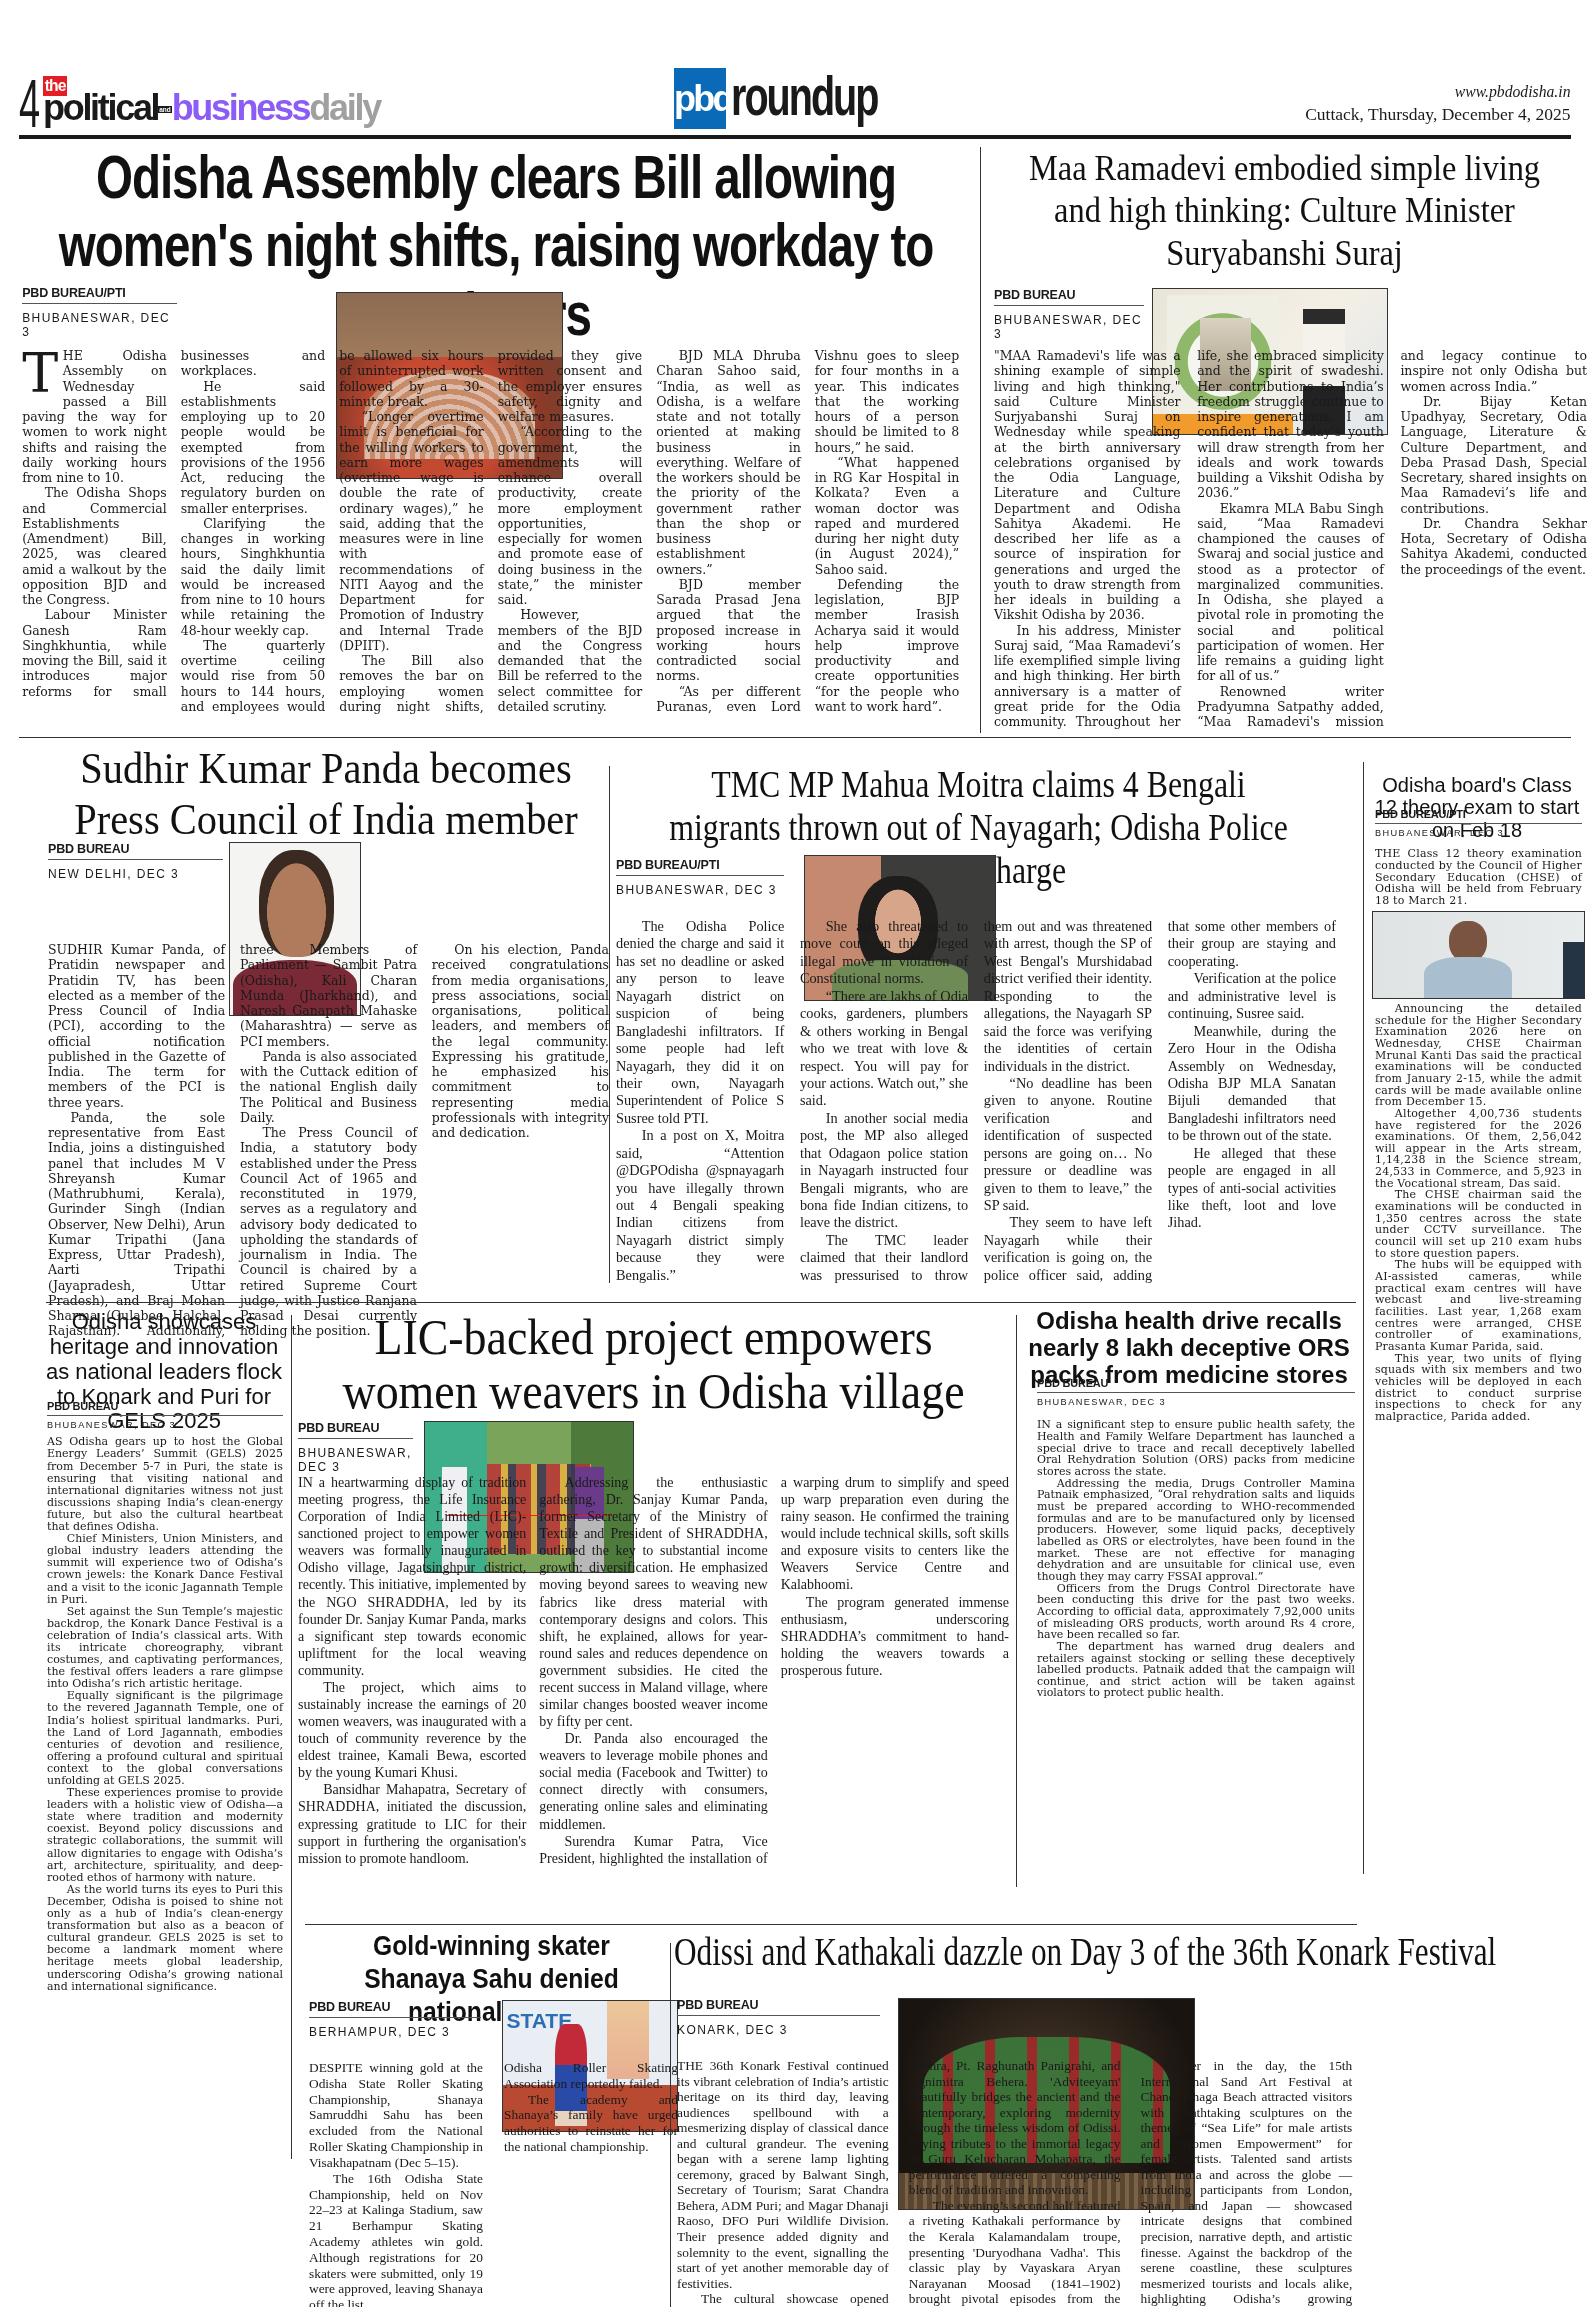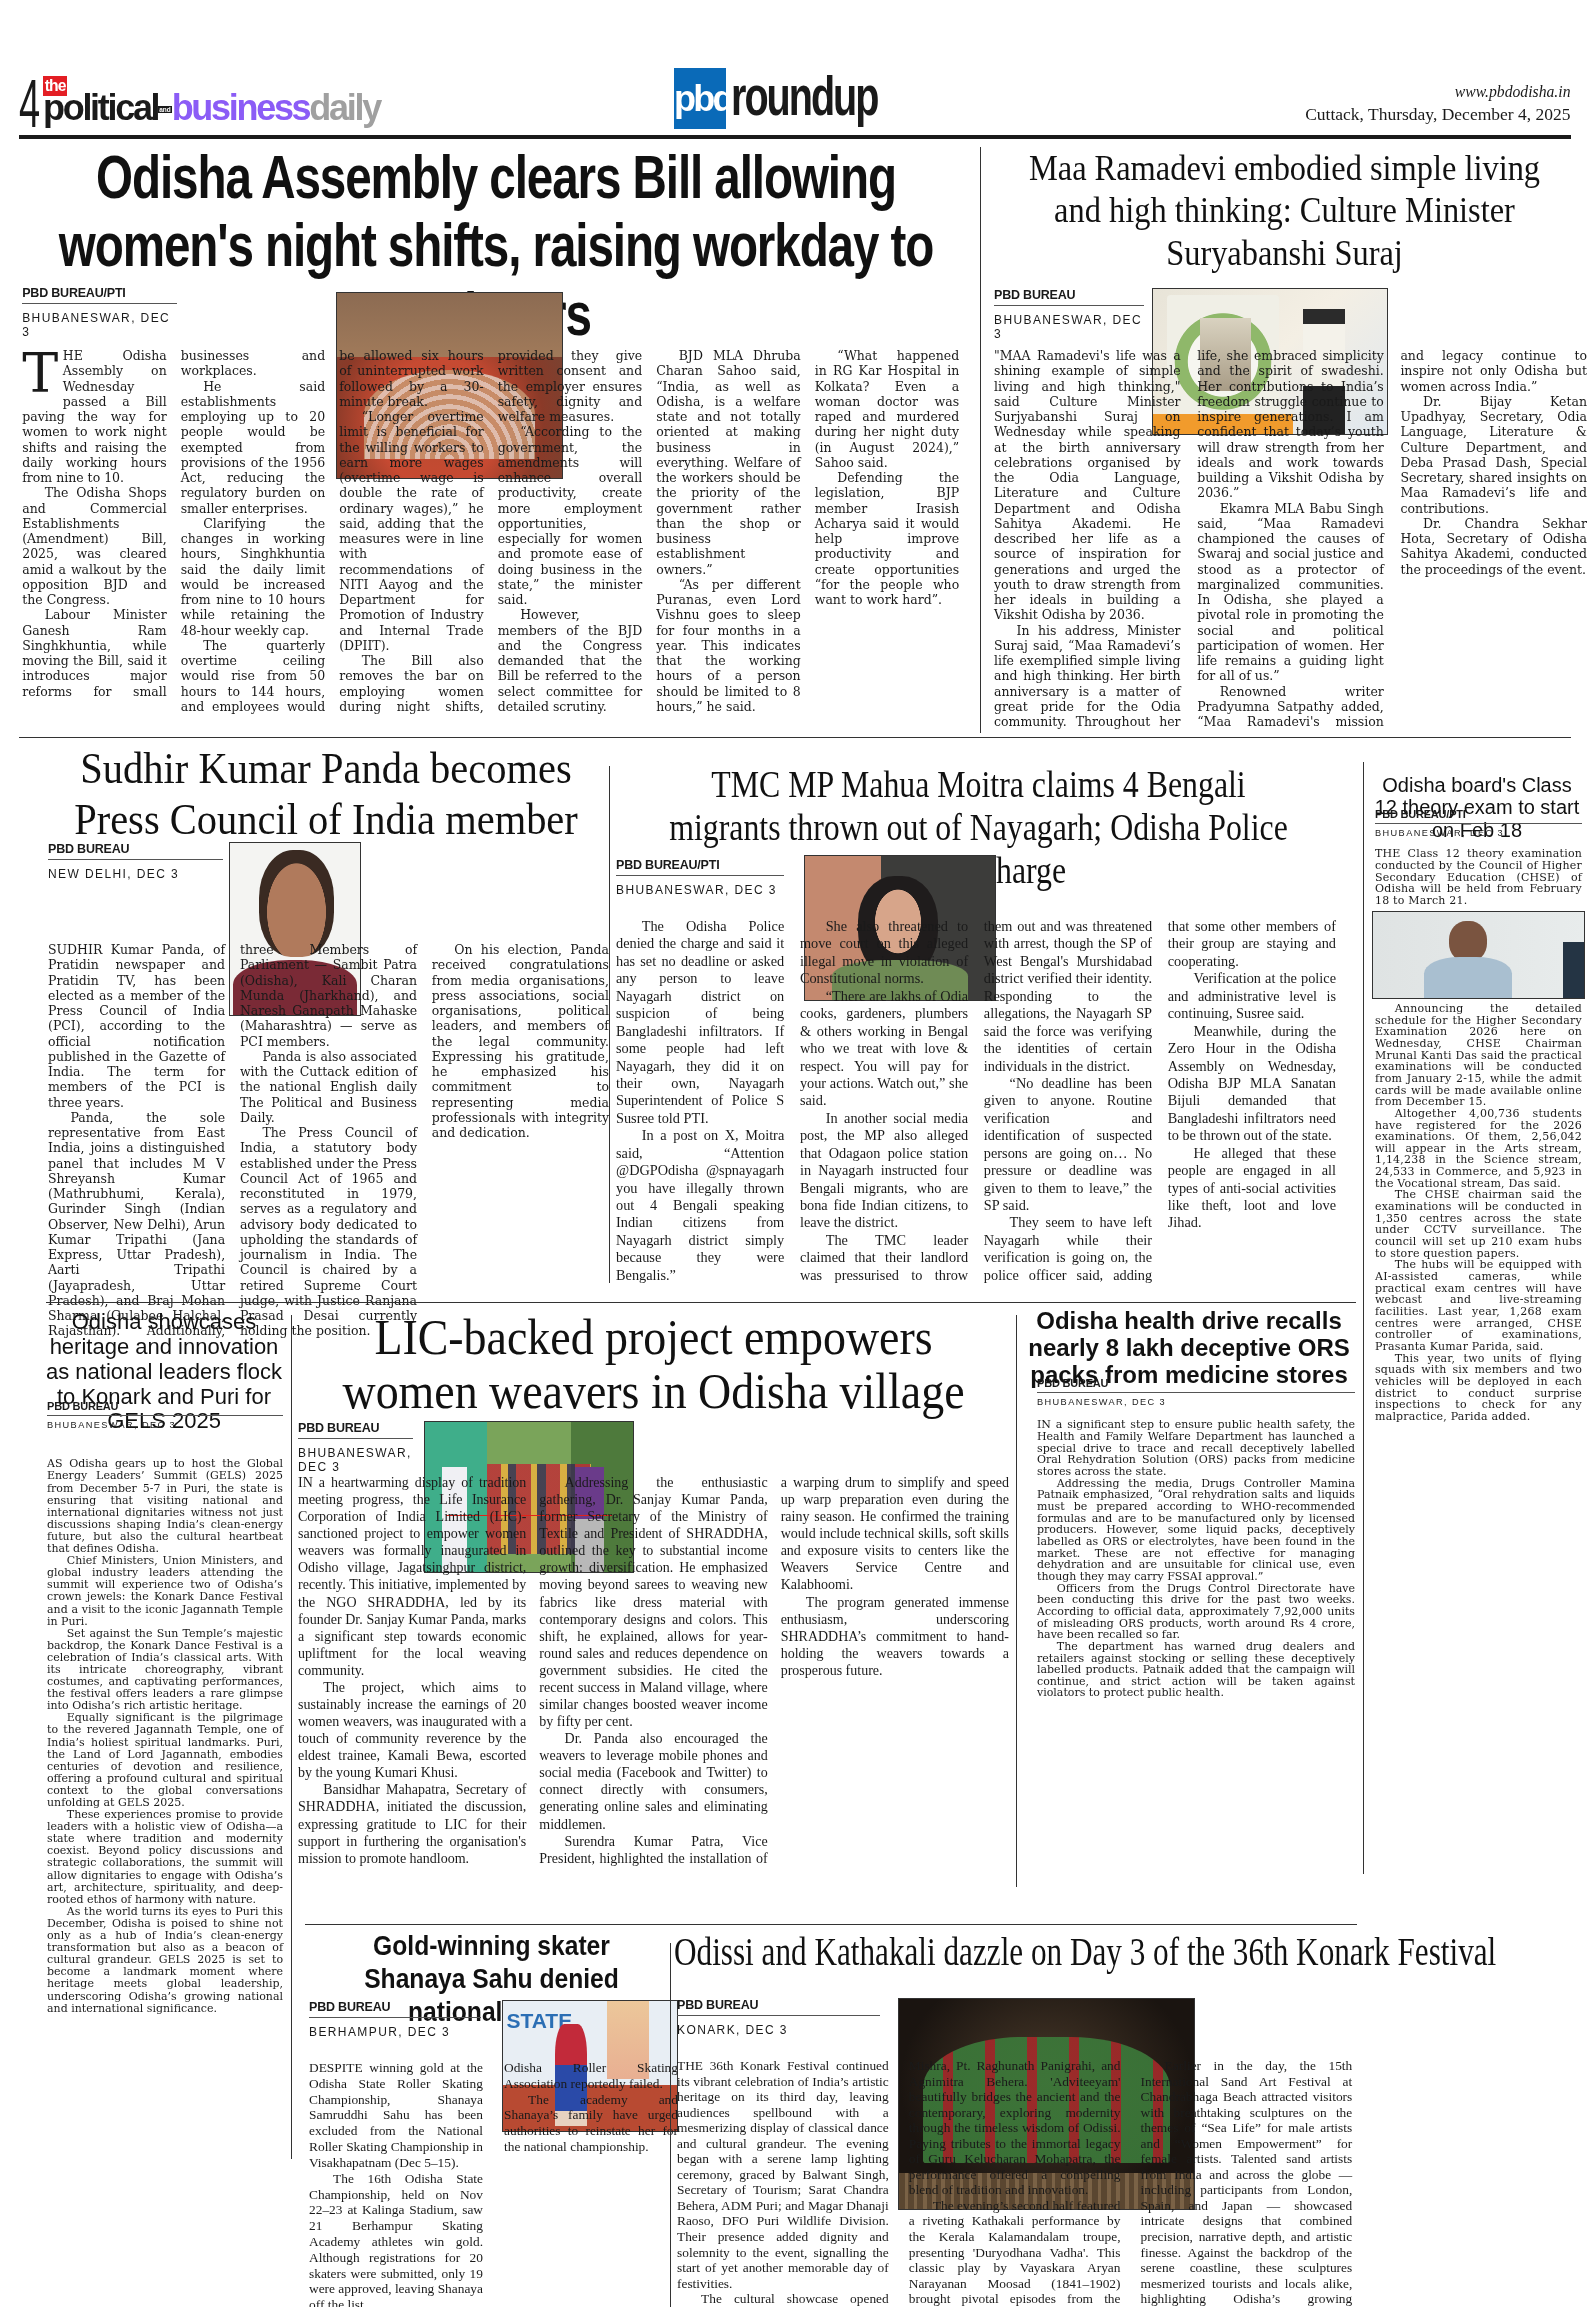--- a/index.html
+++ b/index.html
@@ -62,20 +62,21 @@
     <p>The Odisha Shops and Commercial Establishments (Amendment) Bill, 2025, was cleared amid a walkout by the opposition BJD and the Congress.</p>
     <p>Labour Minister Ganesh Ram Singhkhuntia, while moving the Bill, said it introduces major reforms for small businesses and workplaces.</p>
     <p>He said establishments employing up to 20 people would be exempted from provisions of the 1956 Act, reducing the regulatory burden on smaller enterprises.</p>
     <p>Clarifying the changes in working hours, Singhkhuntia said the daily limit would be increased from nine to 10 hours while retaining the 48-hour weekly cap.</p>
     <p>The quarterly overtime ceiling would rise from 50 hours to 144 hours, and employees would be allowed six hours of uninterrupted work followed by a 30-minute break.</p>
     <p>“Longer overtime limit is beneficial for the willing workers to earn more wages (overtime wage is double the rate of ordinary wages),” he said, adding that the measures were in line with recommendations of NITI Aayog and the Department for Promotion of Industry and Internal Trade (DPIIT).</p>
     <p>The Bill also removes the bar on employing women during night shifts, provided they give written consent and the employer ensures safety, dignity and welfare measures.</p>
     <p>“According to the government, the amendments will enhance overall productivity, create more employment opportunities, especially for women and promote ease of doing business in the state,” the minister said.</p>
     <p>However, members of the BJD and the Congress demanded that the Bill be referred to the select committee for detailed scrutiny.</p>
     <p>BJD MLA Dhruba Charan Sahoo said, “India, as well as Odisha, is a welfare state and not totally oriented at making business in everything. Welfare of the workers should be the priority of the government rather than the shop or business establishment owners.”</p>
+    <p>BJD member Sarada Prasad Jena argued that the proposed increase in working hours contradicted social norms.</p>
     <p>“As per different Puranas, even Lord Vishnu goes to sleep for four months in a year. This indicates that the working hours of a person should be limited to 8 hours,” he said.</p>
     <p>“What happened in RG Kar Hospital in Kolkata? Even a woman doctor was raped and murdered during her night duty (in August 2024),” Sahoo said.</p>
     <p>Defending the legislation, BJP member Irasish Acharya said it would help improve productivity and create opportunities “for the people who want to work hard”.</p>
   </div>
 </div>
 <div class="abs rule-v" style="left:980px; top:147px; height:586px;"></div>
 
 <div class="abs hl-serif" style="left:987px; top:147px; width:595px; font-size:36px; font-weight:400; line-height:1.18; font-family:'Liberation Serif',serif; transform:scaleX(0.9); transform-origin:center top;">Maa Ramadevi embodied simple living and high thinking: Culture Minister Suryabanshi Suraj</div>
 <div class="abs" style="left:994px; top:288px; width:593px; height:434px;">
   <div class="abs" style="left:0; top:0; width:150px;">
@@ -166,21 +167,21 @@
     <p>This year, two units of flying squads with six members and two vehicles will be deployed in each district to conduct surprise inspections to check for any malpractice, Parida added.</p>
   </div>
 </div>
 
 <div class="abs rule-h" style="left:46px; top:1302px; width:1310px;"></div>
 
 <div class="abs hl" style="left:44px; top:1310px; width:240px; font-size:22px; font-weight:400; line-height:1.13;">Odisha showcases heritage and innovation as national leaders flock to Konark and Puri for GELS 2025</div>
 <div class="abs" style="left:47px; top:1400px; width:236px; height:471px;">
   <div class="byline" style="font-size:11px;">PBD BUREAU</div>
   <div class="placeline" style="font-size:9.2px; margin-top:4.6px;">BHUBANESWAR, DEC 3</div>
-  <div class="body" style="margin-top:28px; font-size:11px; line-height:1.1;">
+  <div class="body" style="margin-top:6px; font-size:11px; line-height:1.1;">
     <p class="first">AS Odisha gears up to host the Global Energy Leaders’ Summit (GELS) 2025 from December 5-7 in Puri, the state is ensuring that visiting national and international dignitaries witness not just discussions shaping India’s clean-energy future, but also the cultural heartbeat that defines Odisha.</p>
     <p>Chief Ministers, Union Ministers, and global industry leaders attending the summit will experience two of Odisha’s crown jewels: the Konark Dance Festival and a visit to the iconic Jagannath Temple in Puri.</p>
     <p>Set against the Sun Temple’s majestic backdrop, the Konark Dance Festival is a celebration of India’s classical arts. With its intricate choreography, vibrant costumes, and captivating performances, the festival offers leaders a rare glimpse into Odisha’s rich artistic heritage.</p>
     <p>Equally significant is the pilgrimage to the revered Jagannath Temple, one of India’s holiest spiritual landmarks. Puri, the Land of Lord Jagannath, embodies centuries of devotion and resilience, offering a profound cultural and spiritual context to the global conversations unfolding at GELS 2025.</p>
     <p>These experiences promise to provide leaders with a holistic view of Odisha—a state where tradition and modernity coexist. Beyond policy discussions and strategic collaborations, the summit will allow dignitaries to engage with Odisha’s art, architecture, spirituality, and deep-rooted ethos of harmony with nature.</p>
     <p>As the world turns its eyes to Puri this December, Odisha is poised to shine not only as a hub of India’s clean-energy transformation but also as a beacon of cultural grandeur. GELS 2025 is set to become a landmark moment where heritage meets global leadership, underscoring Odisha’s growing national and international significance.</p>
   </div>
 </div>
 <div class="abs rule-v" style="left:291px; top:1315px; height:844px;"></div>
 

